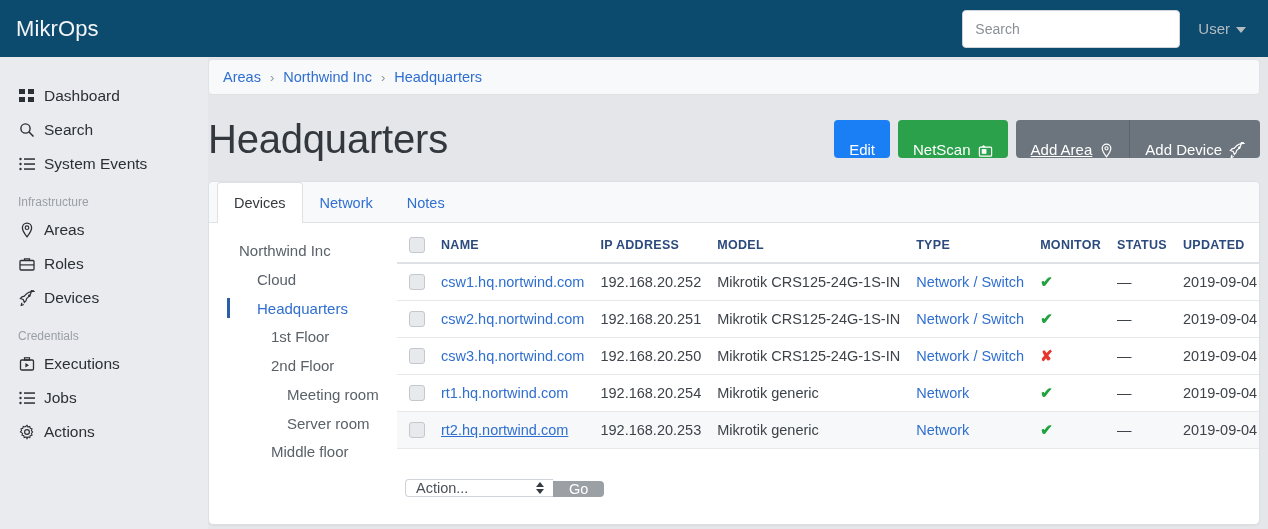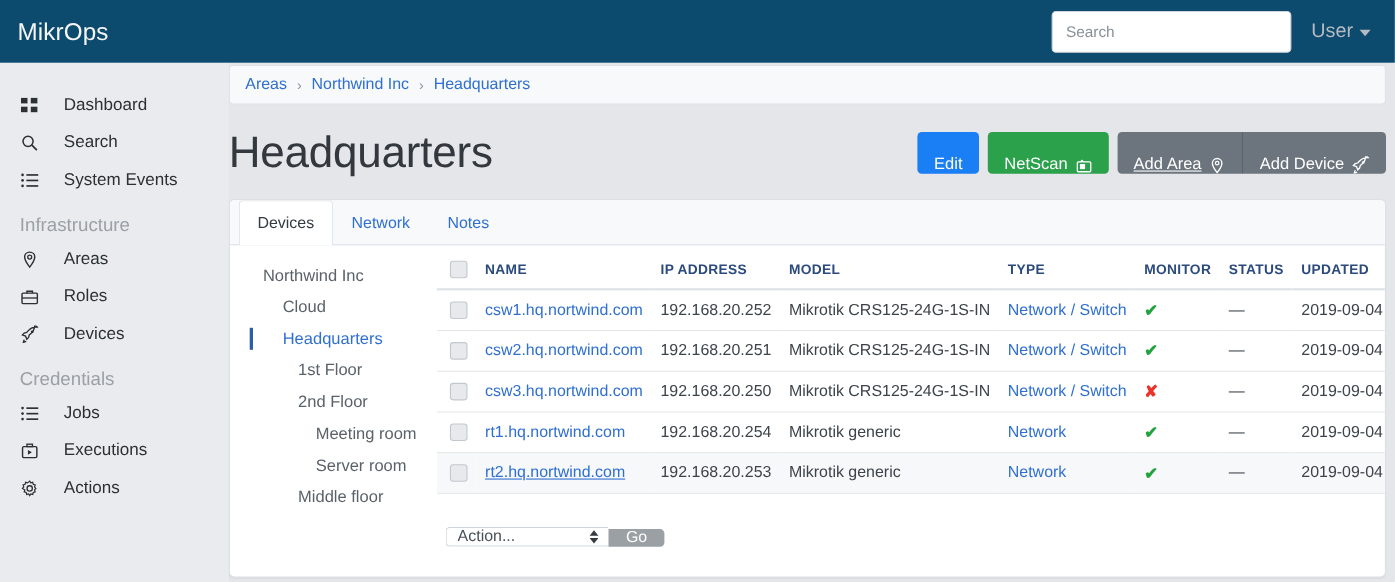--- a/index.html
+++ b/index.html
@@ -40,21 +40,21 @@
     background: #fff;
     padding: 0 12px;
     font-size: 14px;
     color: #495057;
     font-family: "Liberation Sans", sans-serif;
     outline: none;
   }
   .search-box::placeholder { color: #8a9097; }
   .user-menu {
     color: #b6bbc1;
-    font-size: 18px;
+    font-size: 15px;
     display: flex; align-items: center; gap: 6px;
     cursor: pointer;
     white-space: nowrap;
   }
   .caret {
     width: 0; height: 0;
     border-left: 5px solid transparent;
     border-right: 5px solid transparent;
     border-top: 6px solid #b6bbc1;
     display: inline-block;
@@ -64,32 +64,32 @@
   
   .sidebar {
     position: absolute; top: 57px; left: 0;
     width: 208px; height: 472px;
     background: #e9ebee;
     padding-top: 22px;
     overflow: hidden;
   }
   .side-item {
     display: flex; align-items: center;
-    gap: 23px;
+    gap: 9px;
     padding: 0 0 0 18px;
     height: 34px;
     color: #2b3035;
     font-size: 15.5px;
     cursor: pointer;
     white-space: nowrap;
   }
   .side-section {
     padding: 14px 0 4px 18px;
     color: #9aa0a6;
-    font-size: 17px;
+    font-size: 12px;
     white-space: nowrap;
   }
   .side-ico {
     width: 17px; height: 17px;
     display: inline-flex; align-items: center; justify-content: center;
     flex: none;
   }
   .side-ico svg { display: block; }
 
   
@@ -388,40 +388,40 @@
     </span>
     <span>Devices</span>
   </div>
 
 
   <div class="side-section">Credentials</div>
 
   <div class="side-item">
     <span class="side-ico">
       <svg width="16" height="16" viewBox="0 0 16 16">
+          <rect x="1.5" y="4" width="13" height="10" rx="1.2" fill="none" stroke="#2b3035" stroke-width="1.3"></rect>
+          <rect x="5.5" y="1.8" width="5" height="2.2" fill="none" stroke="#2b3035" stroke-width="1.2"></rect>
+          <path d="M6.4 7l3.6 2.2-3.6 2.2z" fill="#2b3035"></path>
+        </svg>
+    </span>
+    <span>Executions</span>
+  </div>
+
+  <div class="side-item">
+    <span class="side-ico">
+      <svg width="16" height="16" viewBox="0 0 16 16">
           <circle cx="1.5" cy="3" r="1.2" fill="#2b3035"></circle>
           <circle cx="1.5" cy="8" r="1.2" fill="#2b3035"></circle>
           <circle cx="1.5" cy="13" r="1.2" fill="#2b3035"></circle>
           <rect x="5" y="2.3" width="11" height="1.5" fill="#2b3035"></rect>
           <rect x="5" y="7.3" width="11" height="1.5" fill="#2b3035"></rect>
           <rect x="5" y="12.3" width="11" height="1.5" fill="#2b3035"></rect>
         </svg>
     </span>
     <span>Jobs</span>
-  </div>
-
-  <div class="side-item">
-    <span class="side-ico">
-      <svg width="16" height="16" viewBox="0 0 16 16">
-          <rect x="1.5" y="4" width="13" height="10" rx="1.2" fill="none" stroke="#2b3035" stroke-width="1.3"></rect>
-          <rect x="5.5" y="1.8" width="5" height="2.2" fill="none" stroke="#2b3035" stroke-width="1.2"></rect>
-          <path d="M6.4 7l3.6 2.2-3.6 2.2z" fill="#2b3035"></path>
-        </svg>
-    </span>
-    <span>Executions</span>
   </div>
 
   <div class="side-item">
     <span class="side-ico">
       <svg width="16" height="16" viewBox="0 0 16 16">
           <path d="M8 1.4l1 1.6 1.8-.5.4 1.8 1.8.5-.6 1.8 1.2 1.4-1.2 1.4.6 1.8-1.8.5-.4 1.8-1.8-.5-1 1.6-1-1.6-1.8.5-.4-1.8-1.8-.5.6-1.8L1.4 8l1.2-1.4-.6-1.8 1.8-.5.4-1.8 1.8.5z" fill="none" stroke="#2b3035" stroke-width="1.1"></path>
           <circle cx="8" cy="8" r="2.4" fill="none" stroke="#2b3035" stroke-width="1.2"></circle>
         </svg>
     </span>
     <span>Actions</span>

